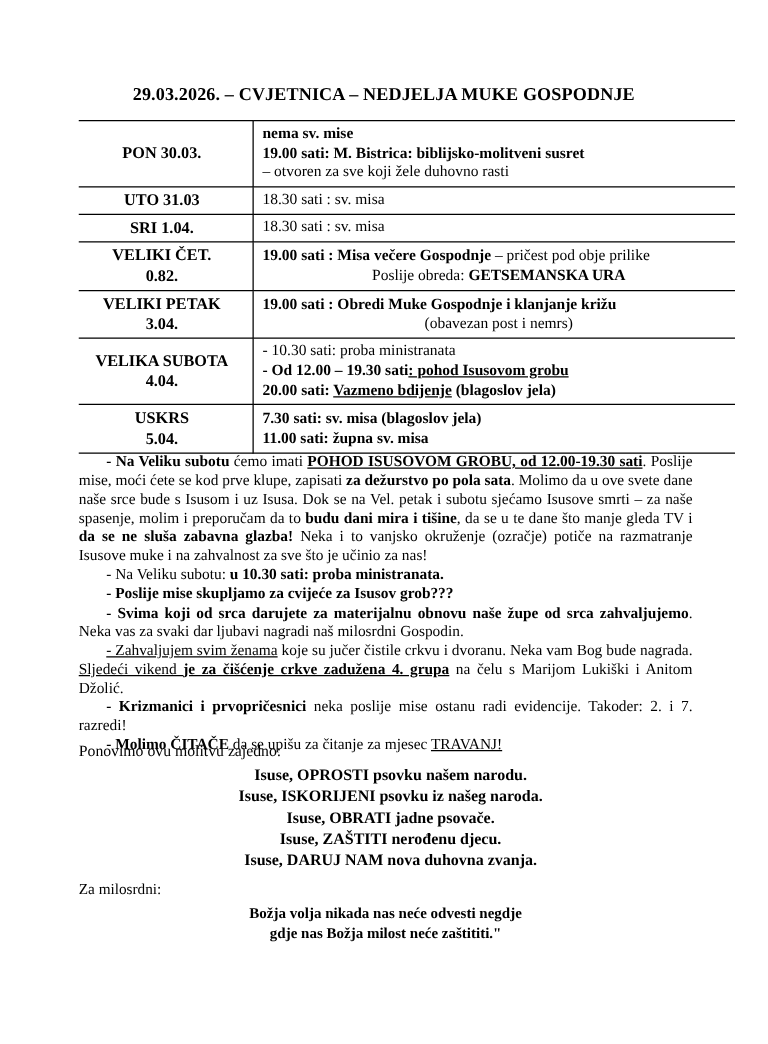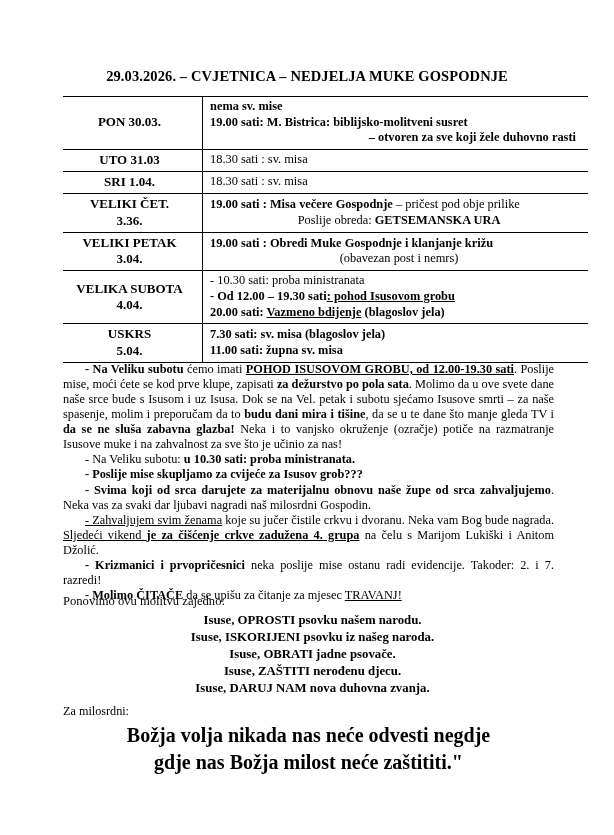--- a/index.html
+++ b/index.html
@@ -57,21 +57,21 @@
     padding-right: 6px;
   }
   table.schedule td.infocell {
     padding-left: 7px;
     font-size: 12.4px;
     line-height: 1.26;
   }
   .b { font-weight: bold; }
   .n { font-weight: normal; }
   .u { text-decoration: underline; }
-  .ind-right { display: block; text-align: right; padding-right: 12px; font-weight: bold; }
+  .ind-right { display: block; padding-right: 12px; font-weight: normal; }
   .ctr-n { display: block; text-align: center; font-weight: normal; }
 
   
   .body-text {
     position: absolute;
     left: 63px;
     top: 362px;
     width: 491px;
     font-size: 12.3px;
     line-height: 1.225;
@@ -107,21 +107,21 @@
     left: 63px;
     top: 704px;
     font-size: 12.2px;
   }
   .reflect-lines {
     position: absolute;
     left: 63px;
     top: 722px;
     width: 491px;
     text-align: center;
-    font-size: 20px;
+    font-size: 12px;
     font-weight: bold;
     line-height: 1.34;
   }
 </style>
 </head>
 <body>
 
 <div class="page">
 
   <div class="title">29.03.2026. – CVJETNICA – NEDJELJA MUKE GOSPODNJE</div>
@@ -144,21 +144,21 @@
       </tr>
       <tr>
         <td class="daycell">SRI   1.04.</td>
         <td class="infocell">
           <span class="n">18.30 sati : sv. misa</span>
         </td>
       </tr>
       <tr>
         <td class="daycell">
           <span>VELIKI ČET.</span><br>
-          <span>3.36.</span>
+          <span>0.82.</span>
         </td>
         <td class="infocell">
           <span class="b">19.00 sati : Misa večere Gospodnje</span><span class="n"> – pričest pod obje prilike</span>
           <span class="ctr-n"><span>Poslije obreda: </span><span class="b">GETSEMANSKA URA</span></span>
         </td>
       </tr>
       <tr>
         <td class="daycell">
           <span>VELIKI PETAK</span><br>
           <span>3.04.</span>

